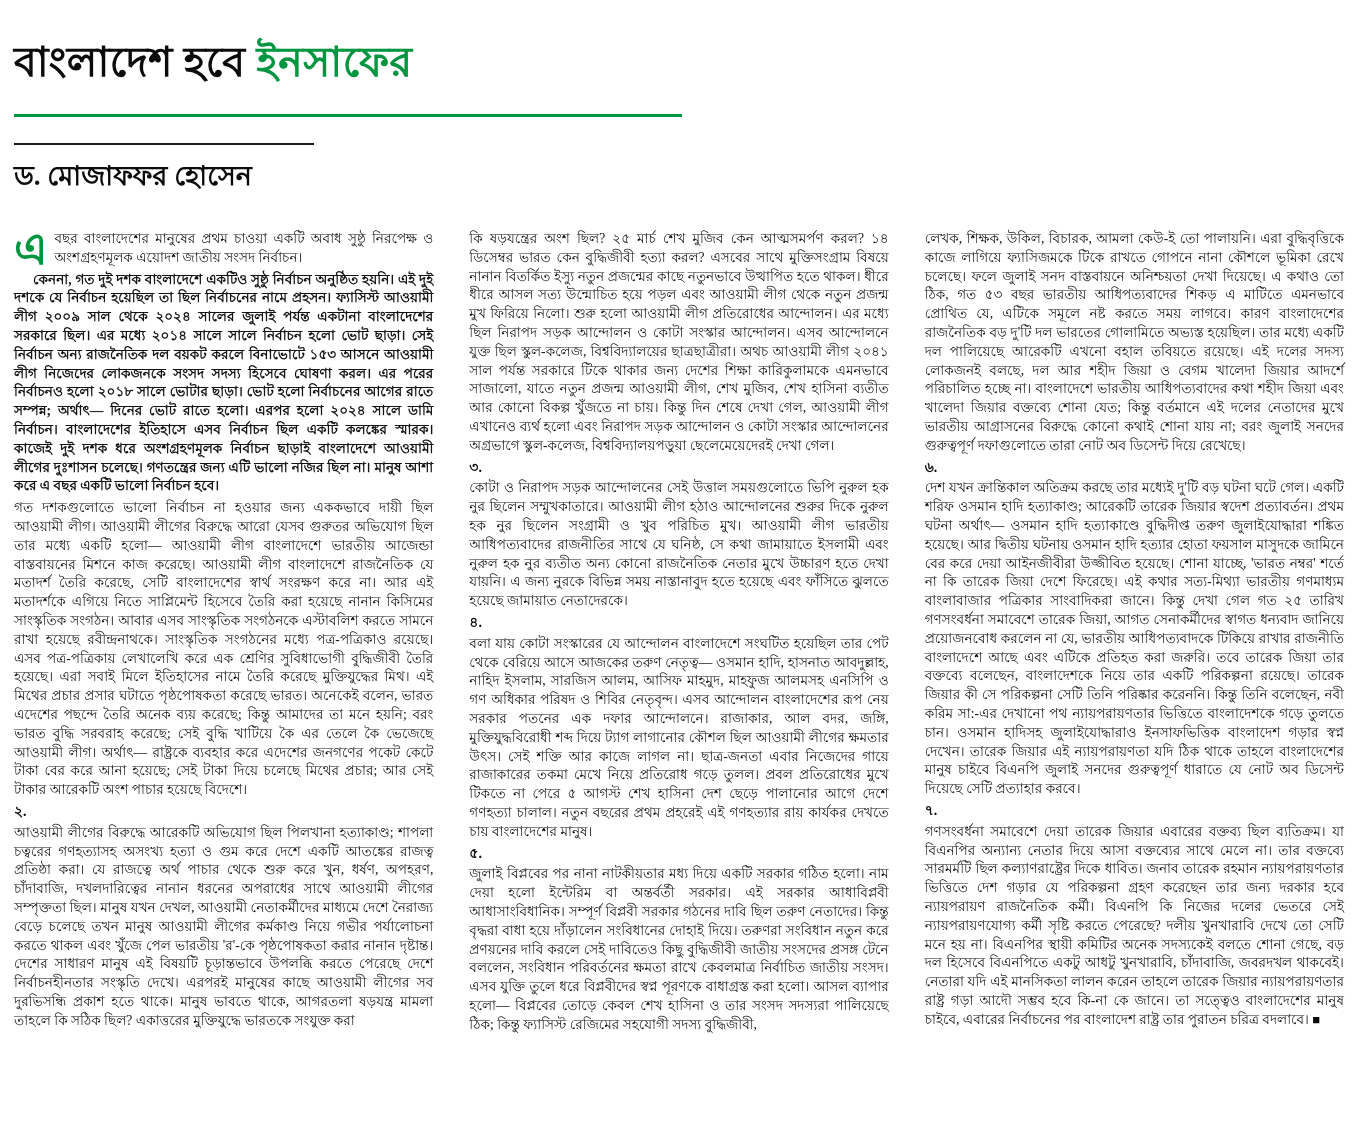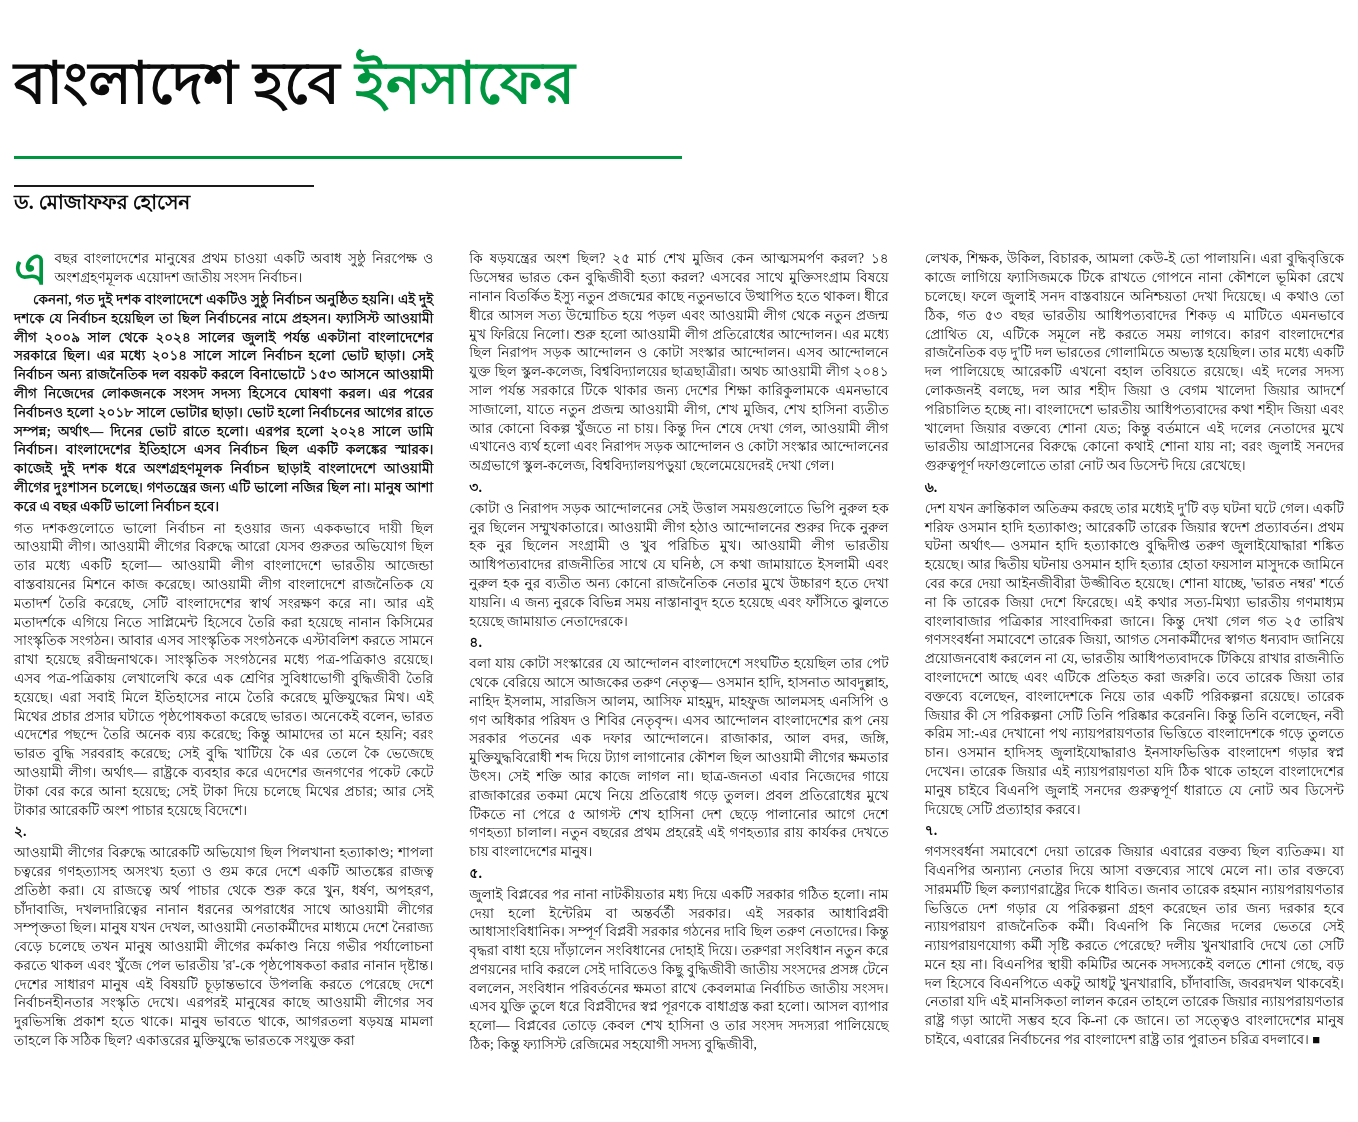--- a/index.html
+++ b/index.html
@@ -12,44 +12,45 @@
     width: 1358px;
     height: 1122px;
     box-sizing: border-box;
     padding: 12px 14px 10px 14px;
     background: #ffffff;
     font-family: "Liberation Serif", "DejaVu Serif", serif;
     color: #111111;
     overflow: hidden;
   }
   .headline {
-    font-size: 58px;
+    font-size: 41px;
     line-height: 1.15;
     font-weight: 700;
     letter-spacing: 0.5px;
     white-space: nowrap;
   }
   .headline .hl-black { color: #0b0b0b; }
   .headline .hl-green { color: #009640; }
   .headline-rule {
     width: 668px;
     height: 3px;
     background: #009640;
     margin-top: 8px;
   }
   .byline-rule {
     width: 300px;
     height: 2px;
     background: #1a1a1a;
     margin-top: 26px;
   }
   .byline {
-    font-size: 20px;
+    font-size: 27px;
     font-weight: 700;
     color: #0b0b0b;
+    margin-top: 10px;
   }
   .columns {
     display: flex;
     gap: 36px;
     margin-top: 30px;
   }
   .col {
     flex: 1 1 0;
     min-width: 0;
   }

